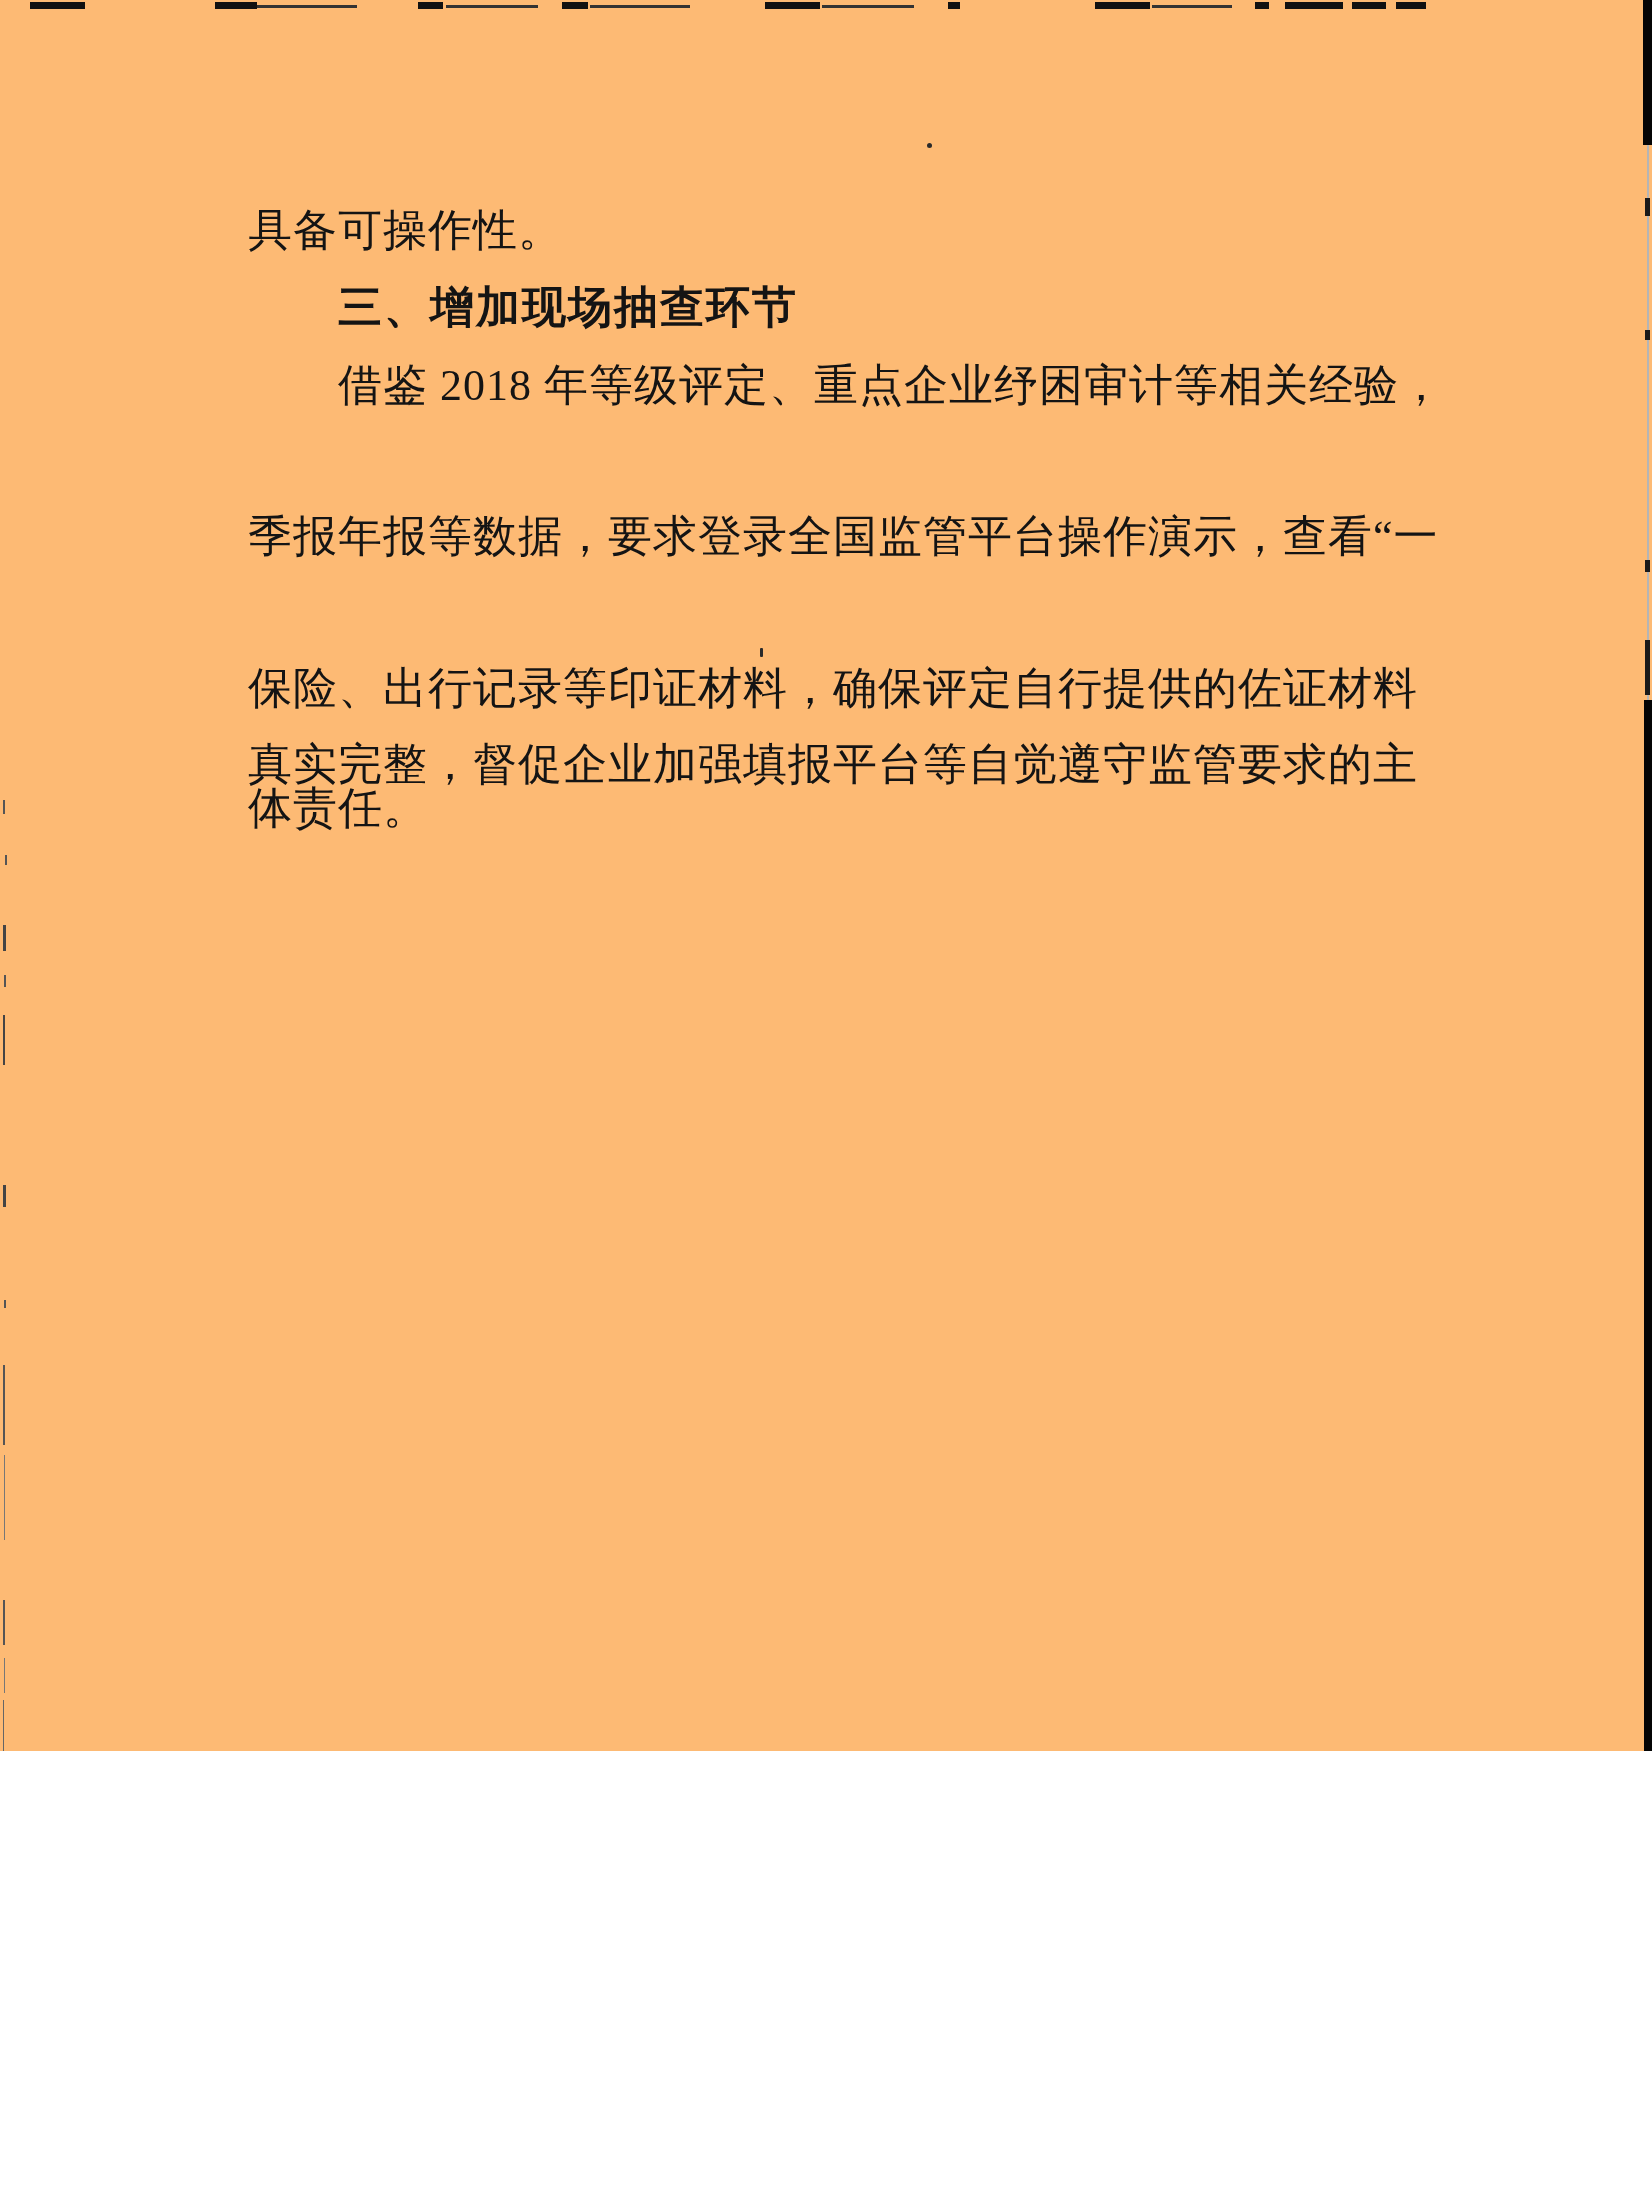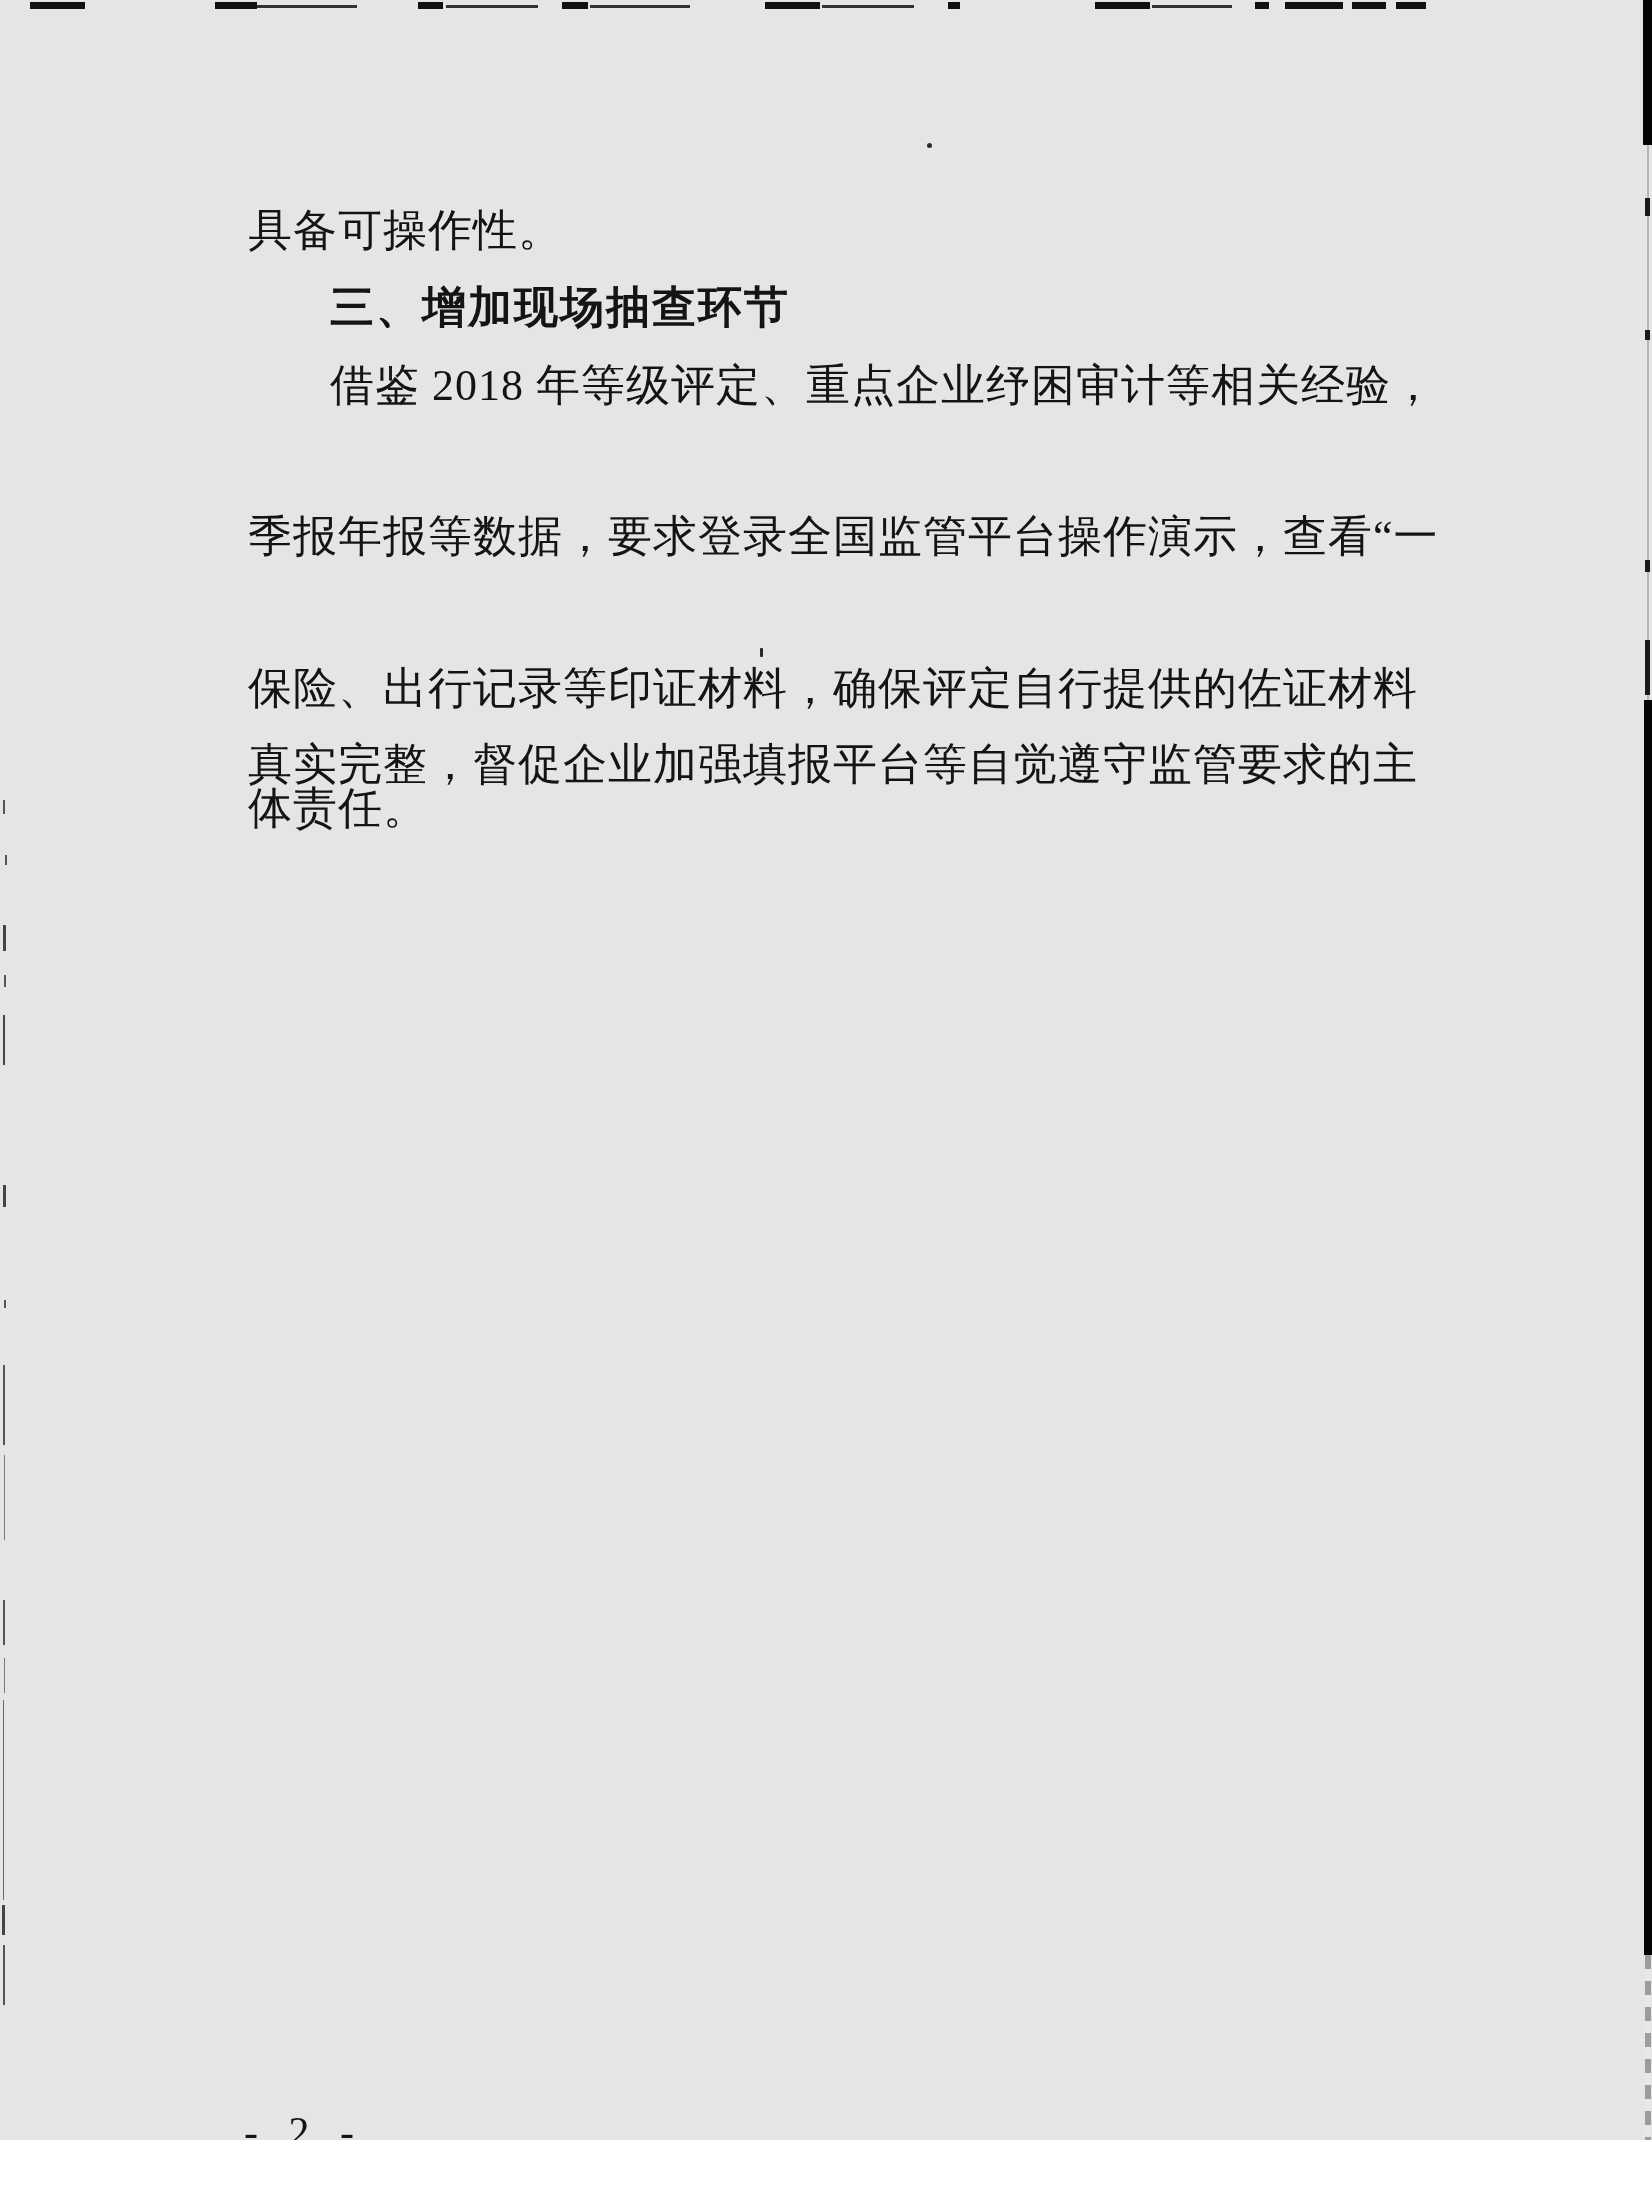--- a/index.html
+++ b/index.html
@@ -3,36 +3,36 @@
 <meta charset="utf-8">
 <style>
   html, body {
     margin: 0;
     padding: 0;
     background: #ffffff;
   }
   #page {
     position: relative;
     width: 1652px;
-    height: 2140px;
-    background: #e5e5e5;
+    height: 1751px;
+    background: #fdba74;
     overflow: hidden;
     font-family: "Liberation Serif", serif;
   }
   .doc-line {
     position: absolute;
     left: 248px;
     color: #141414;
     font-size: 44px;
     line-height: 50px;
     letter-spacing: 1px;
     white-space: nowrap;
     font-family: "Liberation Serif", serif;
   }
-  .doc-line.indent { left: 330px; text-align: right; }
+  .doc-line.indent { left: 338px; text-align: right; }
   .doc-line.heading {
     font-family: "Liberation Sans", sans-serif;
     font-weight: 700;
     letter-spacing: 2px;
   }
   .page-number {
     position: absolute;
     left: 244px;
     top: 2108px;
     color: #141414;

